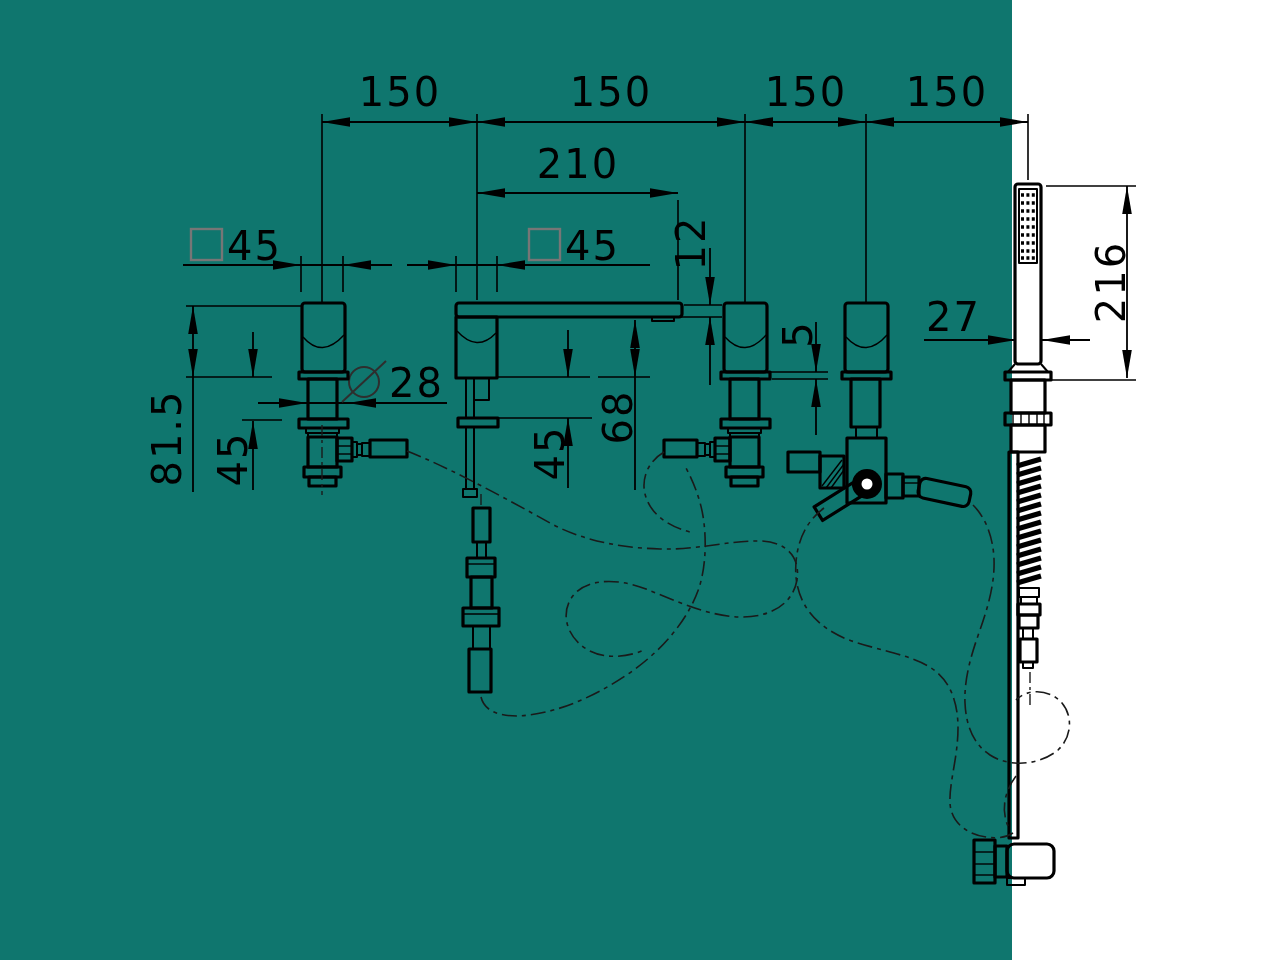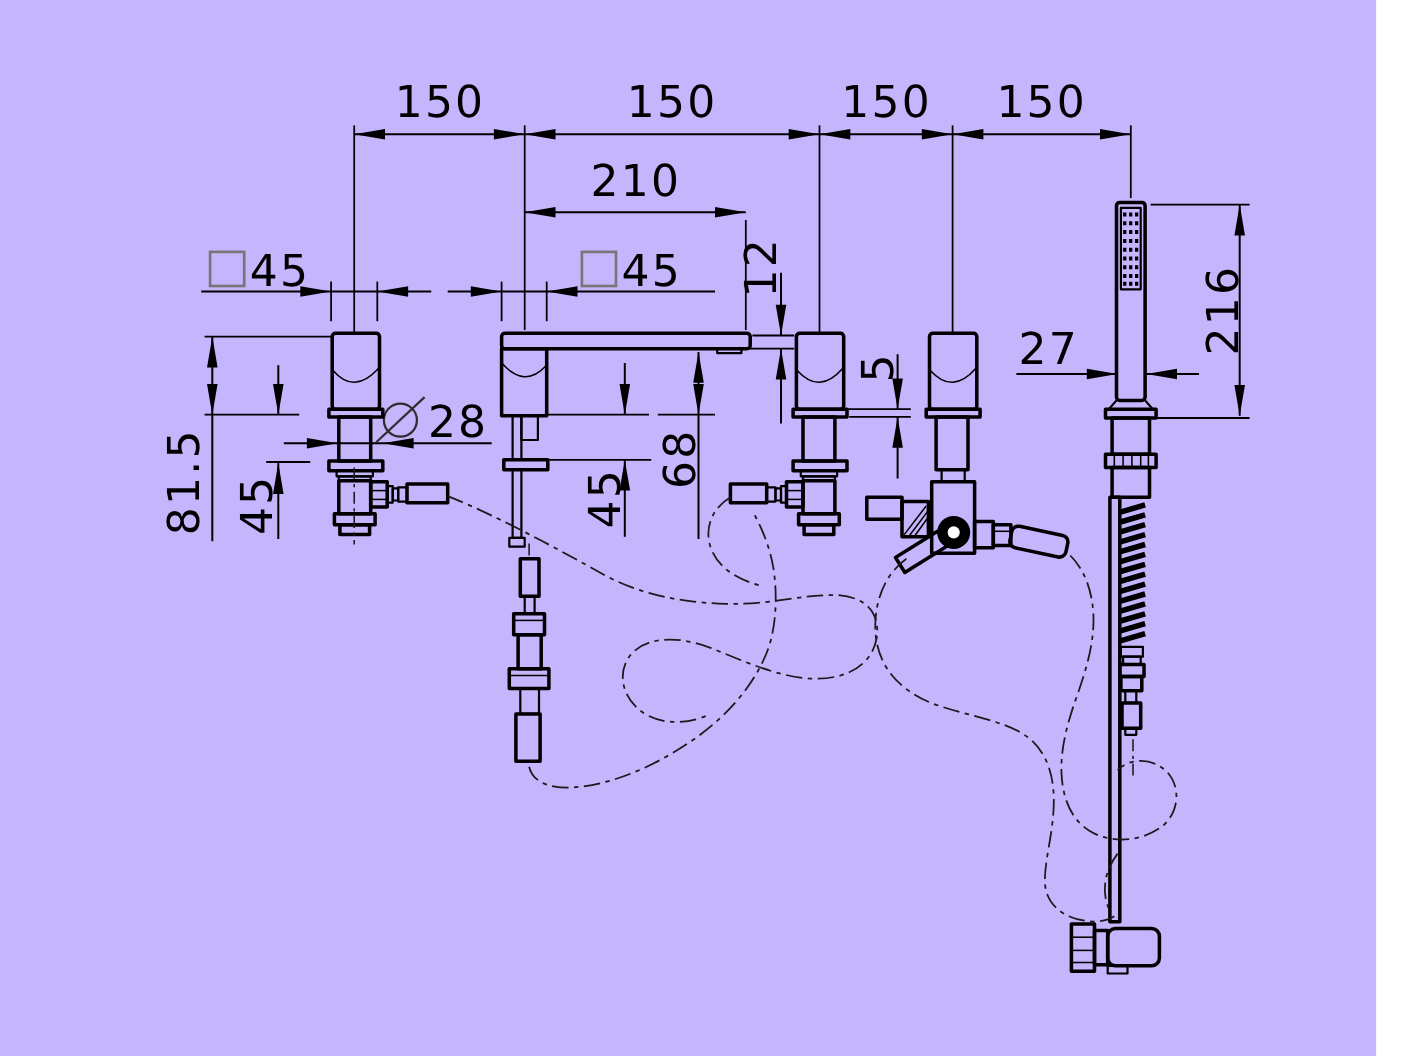--- a/index.html
+++ b/index.html
@@ -1,16 +1,16 @@
 <!DOCTYPE html>
 <html><head>
 <meta charset="utf-8">
 <style>
   html,body{margin:0;padding:0;background:#ffffff;width:1280px;height:960px;overflow:hidden;}
-  .drawing-wrap{width:1251px;height:960px;background:#c4b5fd;}
+  .drawing-wrap{width:1012px;height:960px;background:#0f766e;}
   svg{display:block;}
   
   .obj{fill:none;stroke:#000;stroke-width:3.2;stroke-linejoin:round;stroke-linecap:square;}
   .obj2{fill:none;stroke:#000;stroke-width:2;stroke-linejoin:round;}
   .objt{fill:none;stroke:#000;stroke-width:1.4;}
   
   .dim{fill:none;stroke:#000;stroke-width:1.8;}
   .ext{fill:none;stroke:#000;stroke-width:1.6;}
   .arr{fill:#000;stroke:none;}
   .sq{fill:none;stroke:#767676;stroke-width:2.4;}

